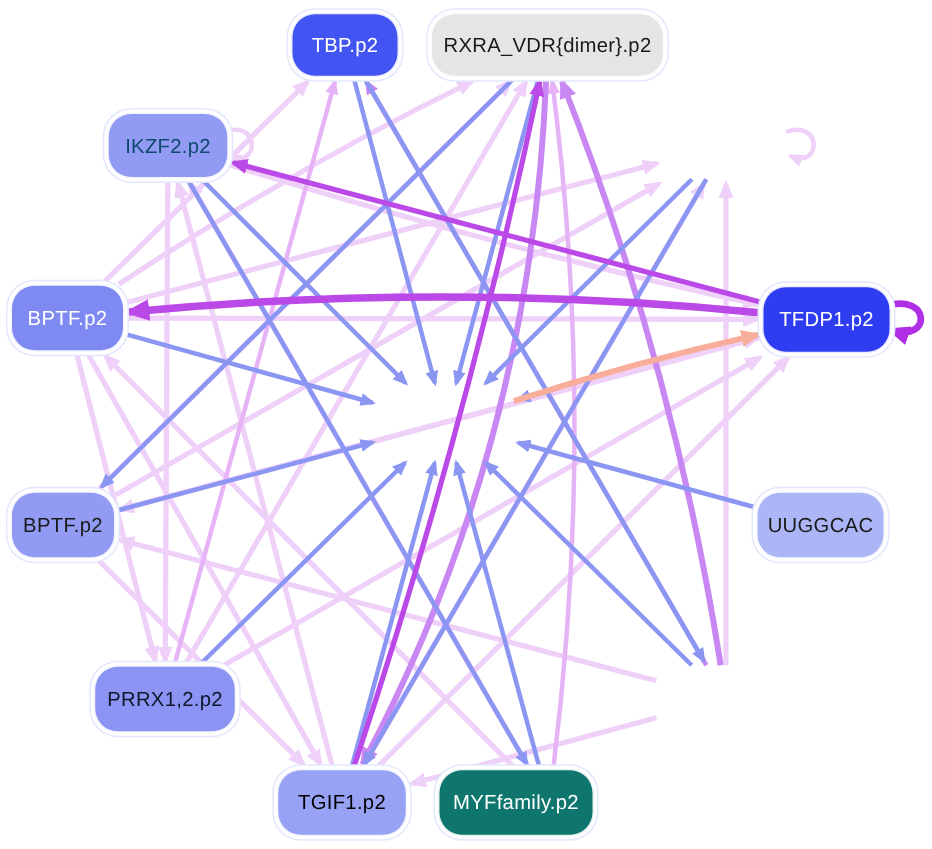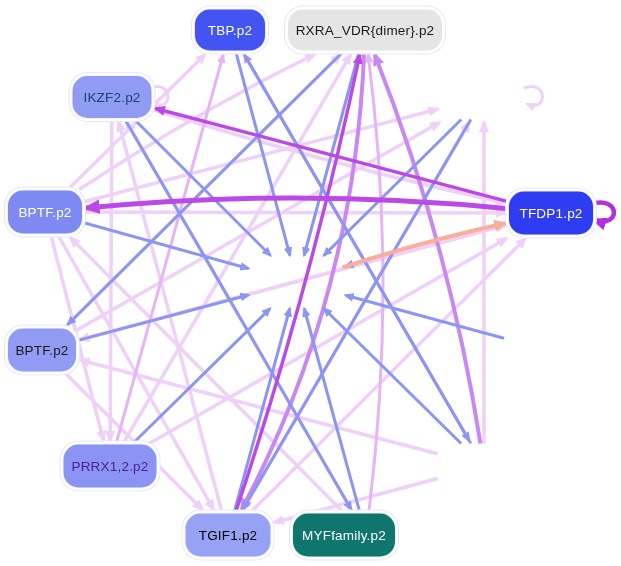--- a/index.html
+++ b/index.html
@@ -112,21 +112,24 @@
     </div>
     <div class="node" style="left: 45px; top: 212px; width: 74px; height: 43px; background: rgb(126, 137, 242); color: rgb(255, 255, 255);">
       <span>BPTF.p2</span>
     </div>
     <div class="node" style="left: 551px; top: 213px; width: 84px; height: 43px; background: rgb(46, 60, 242); color: rgb(255, 255, 255);">
       <span>TFDP1.p2</span>
     </div>
     <div class="node" style="left: 42px; top: 350px; width: 68px; height: 43px; background: rgb(146, 155, 244); color: rgb(26, 26, 26);">
       <span>BPTF.p2</span>
     </div>
-    <div class="node" style="left: 110px; top: 466px; width: 93px; height: 43px; background: rgb(139, 148, 243); color: #4c1d95;">
+    <div class="node" style="left: 547px; top: 350px; width: 84px; height: 43px; background: rgb(172, 182, 247); color: rgb(26, 26, 26);">
+      <span>UUGGCAC</span>
+    </div>
+    <div class="node" style="left: 110px; top: 466px; width: 93px; height: 43px; background: rgb(139, 148, 243); color: #0f172a;">
       <span>PRRX1,2.p2</span>
     </div>
     <div class="node" style="left: 228px; top: 535px; width: 85px; height: 43px; background: rgb(151, 162, 245); color: #000000;">
       <span>TGIF1.p2</span>
     </div>
     <div class="node" style="left: 344px; top: 535px; width: 102px; height: 43px; background: #0f766e; color: rgb(255, 255, 255); text-align: right;">
       <span>MYFfamily.p2</span>
     </div>
   </div>
 

